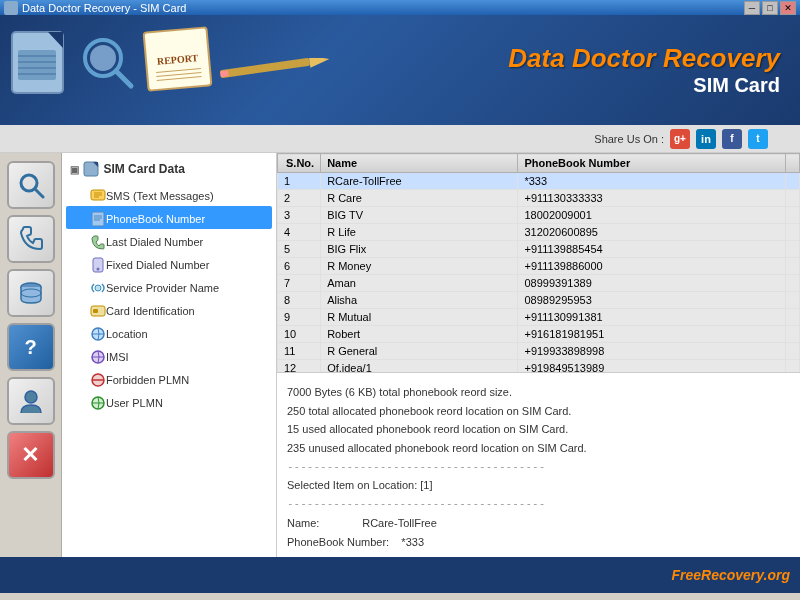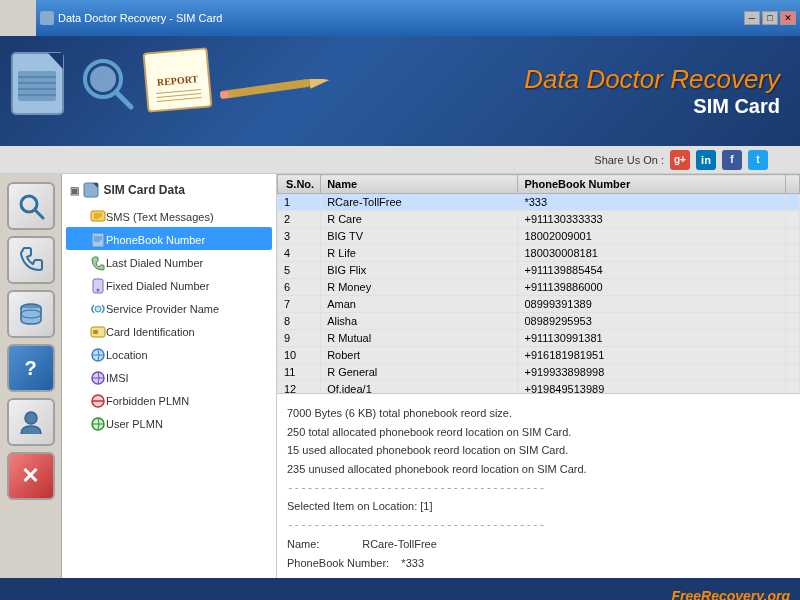--- a/index.html
+++ b/index.html
@@ -1,28 +1,27 @@
 <!DOCTYPE html>
 <html><head>
   <meta charset="utf-8">
   <style>
     * { margin: 0; padding: 0; box-sizing: border-box; }
     body { width: 800px; height: 600px; font-family: Arial, sans-serif; font-size: 12px; background: #d4d0c8; overflow: hidden; }
 
     
     .title-bar {
       background: linear-gradient(to bottom, #4a90d9, #2060b0);
-      height: 36px;
+      height: 15px;
       display: flex;
       align-items: center;
       justify-content: space-between;
       padding: 0 4px;
       color: white;
       font-size: 11px;
-      margin-left: 36px;
     }
     .title-bar-left { display: flex; align-items: center; gap: 4px; }
     .title-bar-icon { width: 14px; height: 14px; background: #88aacc; border-radius: 2px; }
     .title-bar-controls { display: flex; gap: 2px; }
     .tb-btn {
       width: 16px; height: 14px;
       background: #c0c0c0;
       border: 1px solid #999;
       font-size: 9px;
       display: flex; align-items: center; justify-content: center;
@@ -56,21 +55,21 @@
       left: 10px;
       top: 5px;
       display: flex;
       gap: 10px;
       align-items: center;
     }
 
     .header-title-area { text-align: right; }
     .header-title {
       font-size: 26px;
-      font-weight: normal;
+      font-weight: bold;
       color: #ff8800;
       text-shadow: 1px 1px 2px rgba(0,0,0,0.5);
       font-style: italic;
     }
     .header-subtitle {
       font-size: 20px;
       color: #ffffff;
       font-weight: bold;
     }
 
@@ -474,21 +473,21 @@
   </tr>
               <tr>
     <td>3</td>
     <td>BIG TV</td>
     <td>18002009001</td>
     <td></td>
   </tr>
               <tr>
     <td>4</td>
     <td>R Life</td>
-    <td>180030008181</td>
+    <td>312020600895</td>
     <td></td>
   </tr>
               <tr>
     <td>5</td>
     <td>BIG Flix</td>
     <td>+911139885454</td>
     <td></td>
   </tr>
               <tr>
     <td>6</td>

